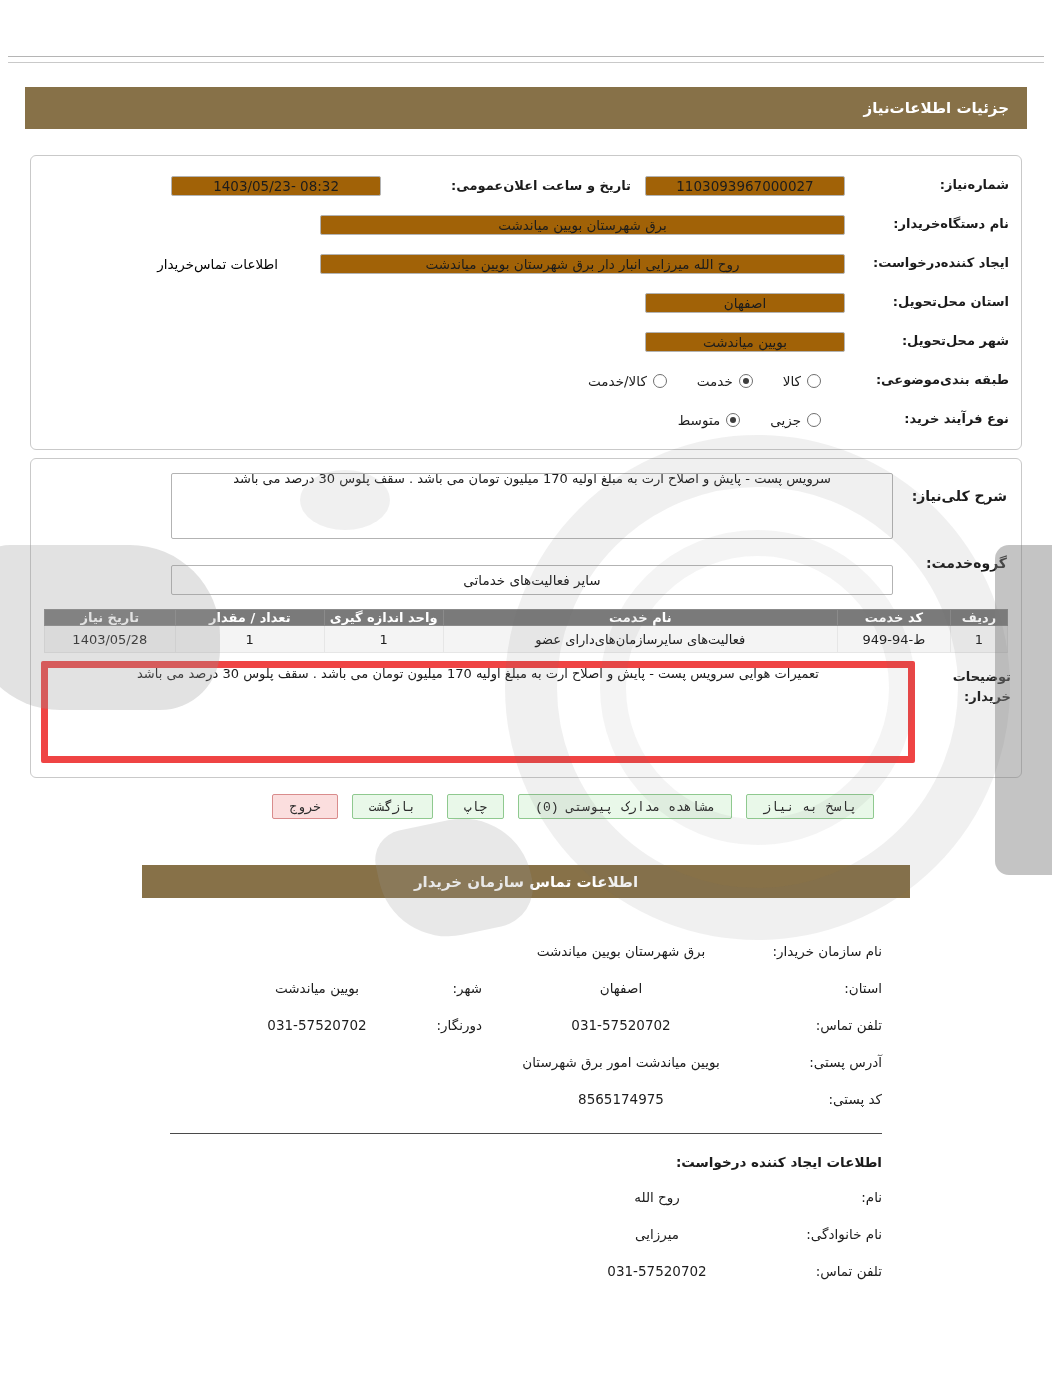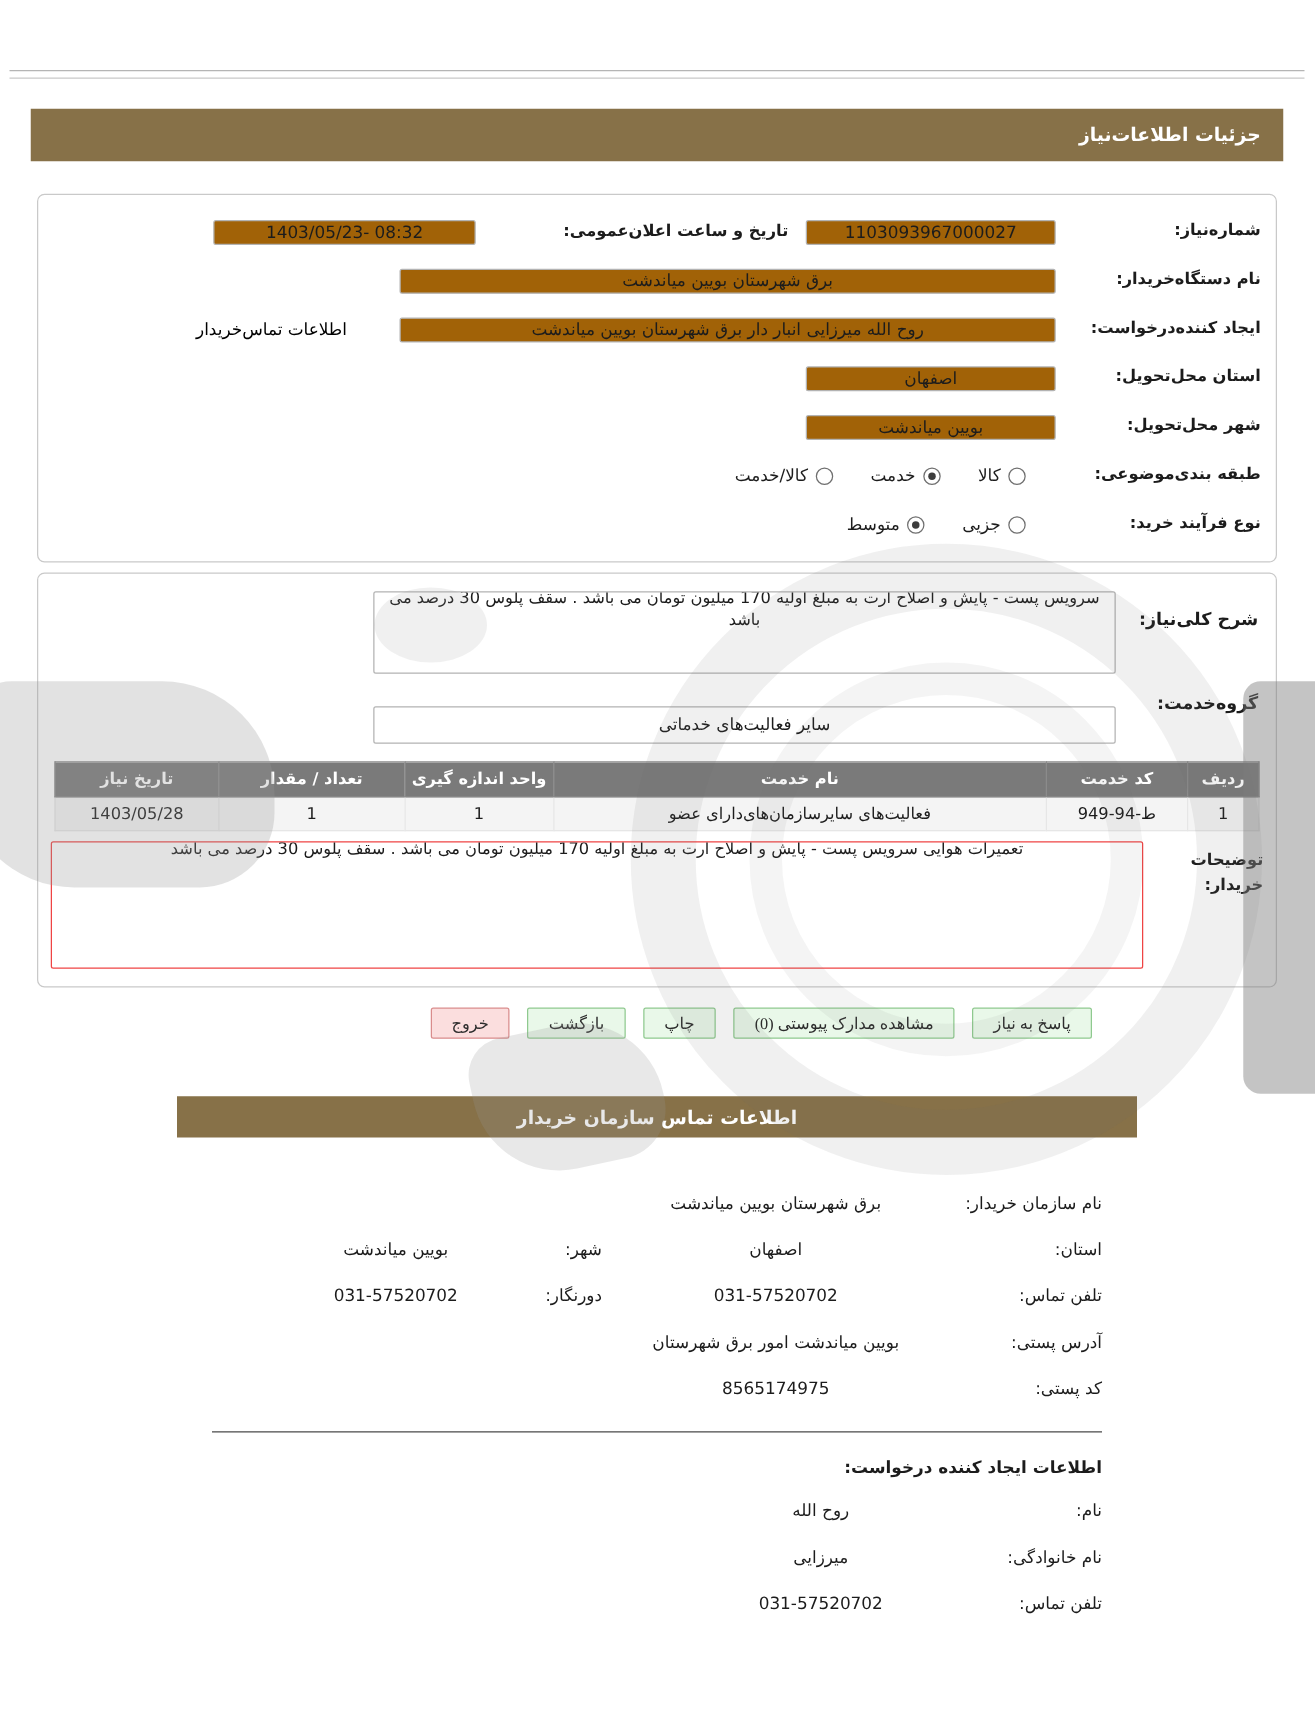--- a/index.html
+++ b/index.html
@@ -33,38 +33,38 @@
 
   .opt{display:flex;align-items:center;gap:6px;margin-inline-start:24px;font-size:13.5px}
   .radio{width:14px;height:14px;min-width:14px;border:1px solid #6f6f6f;border-radius:50%;background:#fff;position:relative;display:inline-block}
   .radio.on::after{content:"";position:absolute;inset:3px;border-radius:50%;background:#3d3d3d}
   .cb{width:14px;height:14px;min-width:14px;border:1px solid #6f6f6f;border-radius:3px;background:#fdfdfd;display:inline-block}
   .opt-text{font-size:13px}
 
   
   .drow{display:flex;align-items:flex-start;gap:10px;padding:2px 6px}
   .dlabel{width:104px;min-width:104px;font-weight:bold;font-size:14px;padding-top:14px;text-align:right;line-height:1.4}
-  .dbox{width:594px;border:1px solid #b3b3b3;background:#fff;border-radius:2px;overflow:hidden}
+  .dbox{width:722px;border:1px solid #b3b3b3;background:#fff;border-radius:2px;overflow:hidden}
   .dbox.big{height:66px;text-align:center;font-size:13px;line-height:1.35;padding:0 10px}
   .dbox.big .inner{margin-top:-4px}
   .dbox.group{height:30px;display:flex;align-items:center;justify-content:center;font-size:13.5px;margin-top:22px}
   .sec-heading{font-weight:bold;font-size:14px;margin:12px 10px 4px}
 
   table.svc{width:99%;margin:12px auto 0;border-collapse:collapse;font-size:13px}
-  table.svc th{background:#7a7a7a;color:#fff;font-weight:bold;height:28px;border:1px solid #8b8b8b;text-align:center}
+  table.svc th{background:#7a7a7a;color:#fff;font-weight:bold;height:16px;border:1px solid #8b8b8b;text-align:center}
   table.svc td{height:27px;background:#f4f4f4;border:1px solid #e6e6e6;text-align:center}
 
   .nrow{display:flex;align-items:flex-start;gap:10px;padding:8px 2px 0}
   .nlabel{width:86px;min-width:86px;font-weight:bold;font-size:13px;line-height:1.5;padding-top:6px;text-align:right}
-  .nbox{flex:1;height:102px;border:1px solid #ef4444;background:#fff;border-radius:2px;text-align:center;font-size:13px;line-height:1.4;padding:0 8px;overflow:hidden}
+  .nbox{flex:1;height:102px;border:7px solid #ef4444;background:#fff;border-radius:2px;text-align:center;font-size:13px;line-height:1.4;padding:0 8px;overflow:hidden}
   .nbox .inner{margin-top:-3px}
 
   
   .btnrow{display:flex;gap:14px;margin:16px 178px 0 0;position:relative;z-index:2}
-  .btn{height:25px;padding:0 16px;display:flex;align-items:center;justify-content:center;font-size:13px;border-radius:2px;cursor:pointer;font-family:Liberation Serif, serif;white-space:nowrap}
+  .btn{height:25px;padding:0 16px;display:flex;align-items:center;justify-content:center;font-size:13px;border-radius:2px;cursor:pointer;font-family:Liberation Mono, monospace;white-space:nowrap}
   .btn.green{background:#e9f8e9;border:1px solid #8fc98f;color:#2c2c2c}
   .btn.pink{background:#fbdede;border:1px solid #d98c8c;color:#2c2c2c}
 
   
   .contact{width:712px;margin:34px auto 0;font-size:13.5px;position:relative;z-index:2}
   .crow{display:flex;align-items:center;min-height:37px}
   .clabel{font-weight:normal}
   .c-l1{width:122px;min-width:122px}
   .c-v1{width:278px;text-align:center}
   .c-l2{width:72px;min-width:72px}

